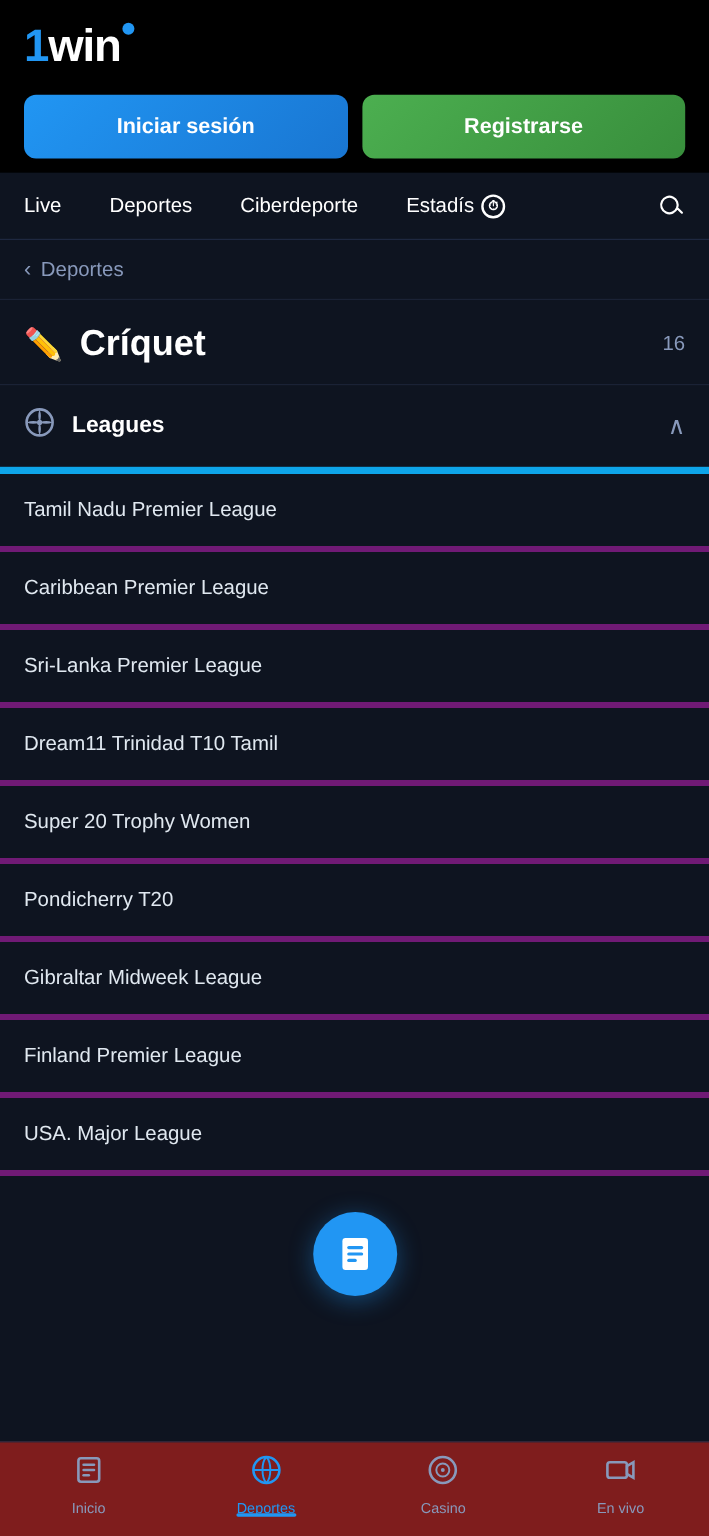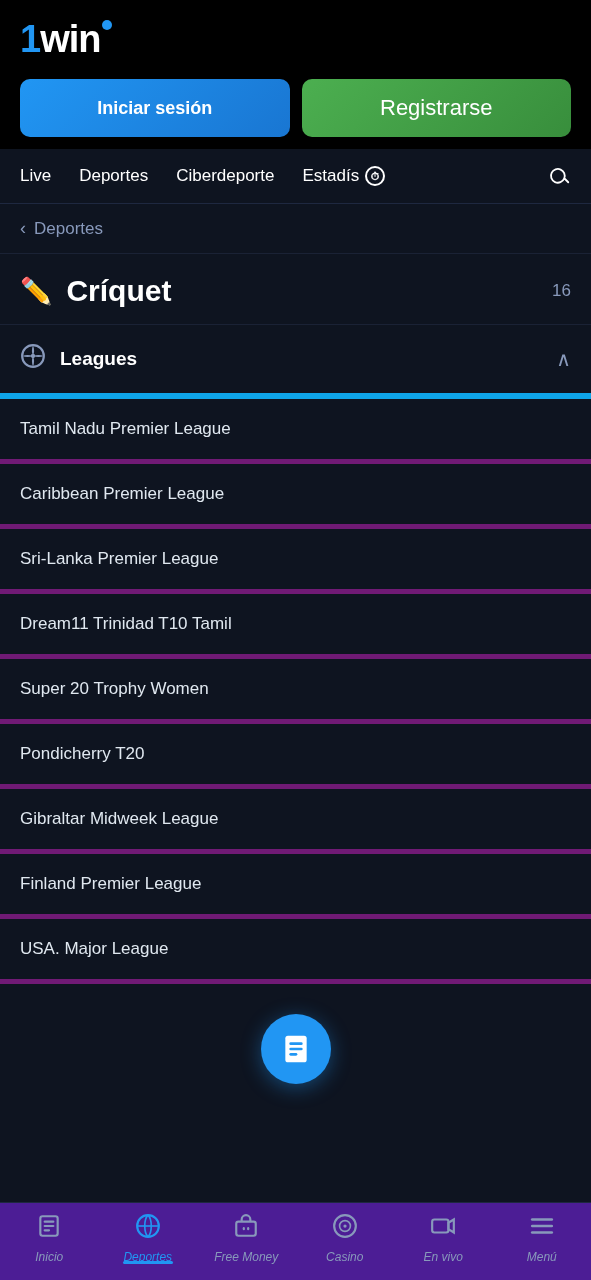--- a/index.html
+++ b/index.html
@@ -59,32 +59,32 @@
       font-weight: 600;
       cursor: pointer;
     }
     .btn-register {
       flex: 1;
       padding: 16px 20px;
       background: linear-gradient(135deg, #4caf50, #388e3c);
       border: none;
       border-radius: 10px;
       color: #ffffff;
-      font-size: 22px;
-      font-weight: 400;
+      font-size: 18px;
+      font-weight: 700;
       cursor: pointer;
     }
 
     
     .nav-bar {
       display: flex;
       align-items: center;
       padding: 14px 20px;
       border-bottom: 1px solid #1e2840;
-      gap: 28px;
+      gap: 40px;
       background-color: #0e1420;
     }
     .nav-item {
       font-size: 17px;
       color: #ffffff;
       font-weight: 500;
       cursor: pointer;
       white-space: nowrap;
     }
     .nav-item-stats {
@@ -201,27 +201,26 @@
       height: 32px;
       fill: #ffffff;
     }
 
     
     .bottom-nav {
       position: fixed;
       bottom: 0;
       left: 0;
       width: 591px;
-      background-color: #4c1d95;
+      background-color: #7f1d1d;
       display: flex;
       align-items: center;
       justify-content: space-around;
       padding: 10px 0 16px 0;
       border-top: 1px solid #1e2840;
-      font-style: italic;
     }
     .bottom-nav-item {
       display: flex;
       flex-direction: column;
       align-items: center;
       gap: 5px;
       cursor: pointer;
       flex: 1;
     }
     .bottom-nav-item .nav-icon {
@@ -369,31 +368,20 @@
         <circle cx="12" cy="12" r="10" stroke="#2196f3" stroke-width="2" fill="none"></circle>
         <path d="M12 2 C8 6 8 18 12 22" stroke="#2196f3" stroke-width="1.5" fill="none"></path>
         <path d="M12 2 C16 6 16 18 12 22" stroke="#2196f3" stroke-width="1.5" fill="none"></path>
         <path d="M2 12 L22 12" stroke="#2196f3" stroke-width="1.5"></path>
       </svg>
     </span>
     <span class="nav-label">Deportes</span>
     <div class="active-indicator" style="bottom:0;left:50%;transform:translateX(-50%);"></div>
   </div>
 
-  <div class="bottom-nav-item">
-    <span class="nav-icon">
-      <svg width="26" height="26" viewBox="0 0 24 24" fill="none" xmlns="http://www.w3.org/2000/svg">
-        <rect x="3" y="8" width="18" height="13" rx="2" stroke="#8899bb" stroke-width="2"></rect>
-        <path d="M8 8V6a4 4 0 0 1 8 0v2" stroke="#8899bb" stroke-width="2"></path>
-        <rect x="9" y="13" width="2" height="3" rx="1" fill="#8899bb"></rect>
-        <rect x="13" y="13" width="2" height="3" rx="1" fill="#8899bb"></rect>
-      </svg>
-    </span>
-    <span class="nav-label">Free Money</span>
-  </div>
 
   <div class="bottom-nav-item">
     <span class="nav-icon">
       <svg width="26" height="26" viewBox="0 0 24 24" fill="none" xmlns="http://www.w3.org/2000/svg">
         <circle cx="12" cy="12" r="10" stroke="#8899bb" stroke-width="2"></circle>
         <circle cx="12" cy="12" r="5" stroke="#8899bb" stroke-width="1.5"></circle>
         <circle cx="12" cy="12" r="1.5" fill="#8899bb"></circle>
       </svg>
     </span>
     <span class="nav-label">Casino</span>
@@ -402,23 +390,13 @@
   <div class="bottom-nav-item">
     <span class="nav-icon">
       <svg width="26" height="26" viewBox="0 0 24 24" fill="none" xmlns="http://www.w3.org/2000/svg">
         <rect x="2" y="6" width="15" height="12" rx="2" stroke="#8899bb" stroke-width="2"></rect>
         <path d="M17 9l5-3v12l-5-3V9z" stroke="#8899bb" stroke-width="2" fill="none"></path>
       </svg>
     </span>
     <span class="nav-label">En vivo</span>
   </div>
 
-  <div class="bottom-nav-item">
-    <span class="nav-icon">
-      <svg width="26" height="26" viewBox="0 0 24 24" fill="none" xmlns="http://www.w3.org/2000/svg">
-        <line x1="3" y1="6" x2="21" y2="6" stroke="#8899bb" stroke-width="2.5" stroke-linecap="round"></line>
-        <line x1="3" y1="12" x2="21" y2="12" stroke="#8899bb" stroke-width="2.5" stroke-linecap="round"></line>
-        <line x1="3" y1="18" x2="21" y2="18" stroke="#8899bb" stroke-width="2.5" stroke-linecap="round"></line>
-      </svg>
-    </span>
-    <span class="nav-label">Menú</span>
-  </div>
 </nav>
 
 </body></html>

